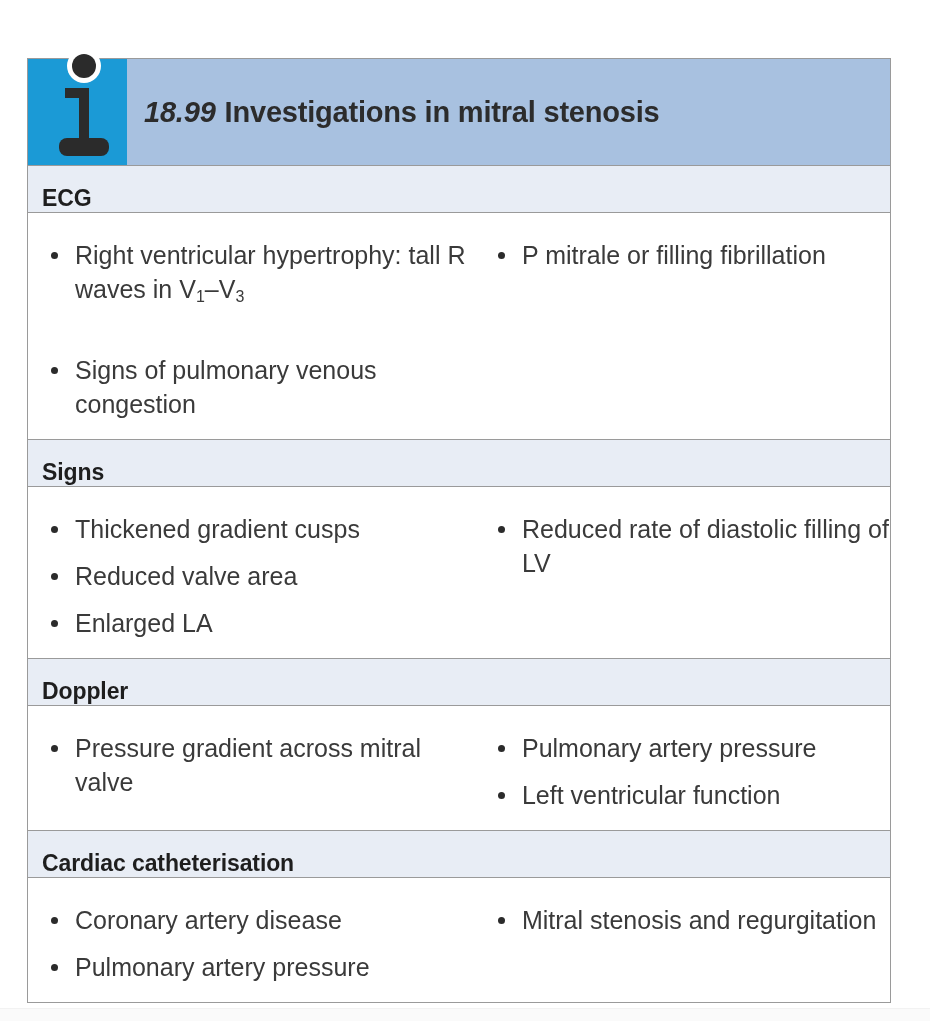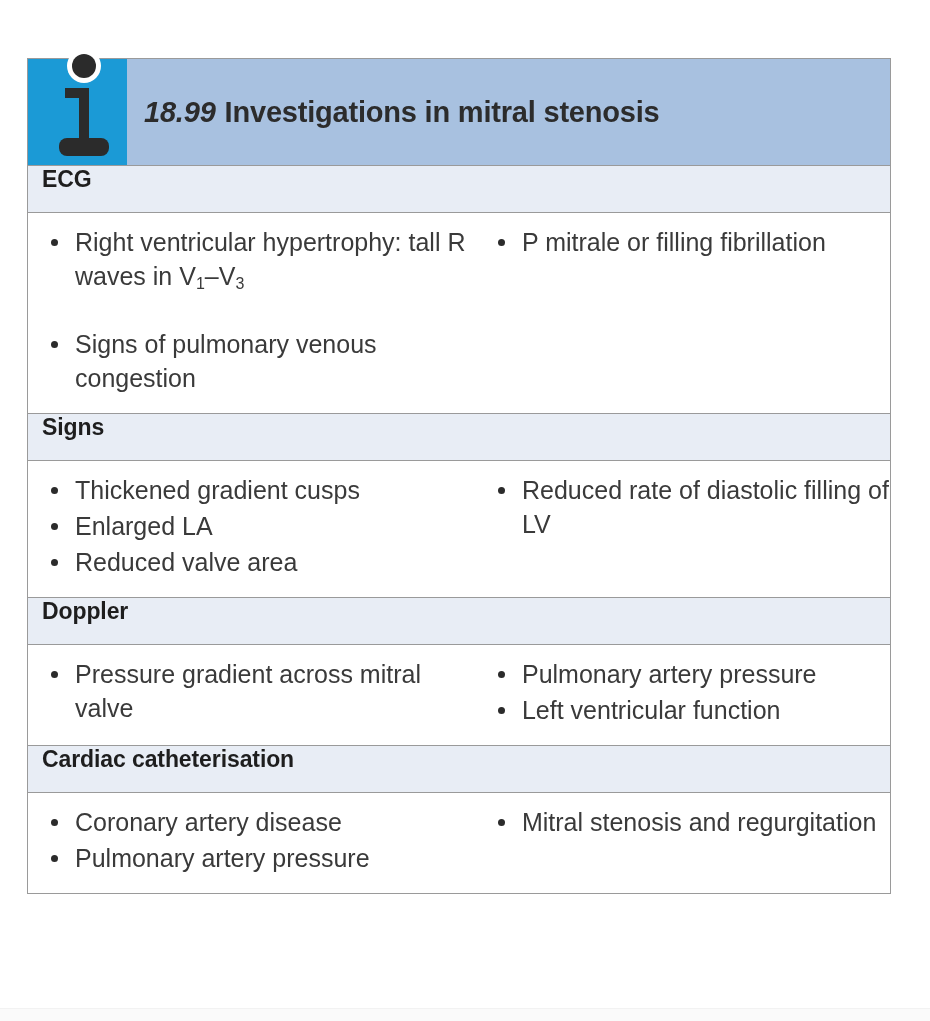--- a/index.html
+++ b/index.html
@@ -76,21 +76,21 @@
     font-style: italic;
   }
 
   
   .section-head {
     background: #e8edf5;
     border-top: 1px solid #9a9a9a;
     border-bottom: 1px solid #9a9a9a;
     height: 48px;
     display: flex;
-    align-items: flex-start;
+    align-items: flex-end;
     padding-left: 14px;
     box-sizing: border-box;
   }
   .section-head:first-of-type {
     border-top: 1px solid #9a9a9a;
   }
   .section-head-label {
     font-size: 23px;
     font-weight: bold;
     color: #1e1e1e;
@@ -121,20 +121,21 @@
     margin: 0;
     padding: 0;
   }
   ul.bullets li {
     position: relative;
     padding-left: 33px;
     font-size: 25px;
     line-height: 34px;
     color: #3a3a3a;
     margin-bottom: 2px;
+    margin-top: 13px;
   }
   ul.bullets li::before {
     content: "";
     position: absolute;
     left: 9px;
     top: 14px;
     width: 7px;
     height: 7px;
     border-radius: 50%;
     background: #2b2b2b;
@@ -201,22 +202,22 @@
       </div>
     </div>
 
     <div class="section-head">
       <span class="section-head-label">Signs</span>
     </div>
     <div class="section-body">
       <div class="col col-left">
         <ul class="bullets">
           <li>Thickened gradient cusps</li>
+          <li>Reduced valve area</li>
           <li>Enlarged LA</li>
-          <li>Reduced valve area</li>
         </ul>
       </div>
       <div class="col col-right">
         <ul class="bullets">
           <li>Reduced rate of diastolic filling of LV</li>
         </ul>
       </div>
     </div>
 
     <div class="section-head">

